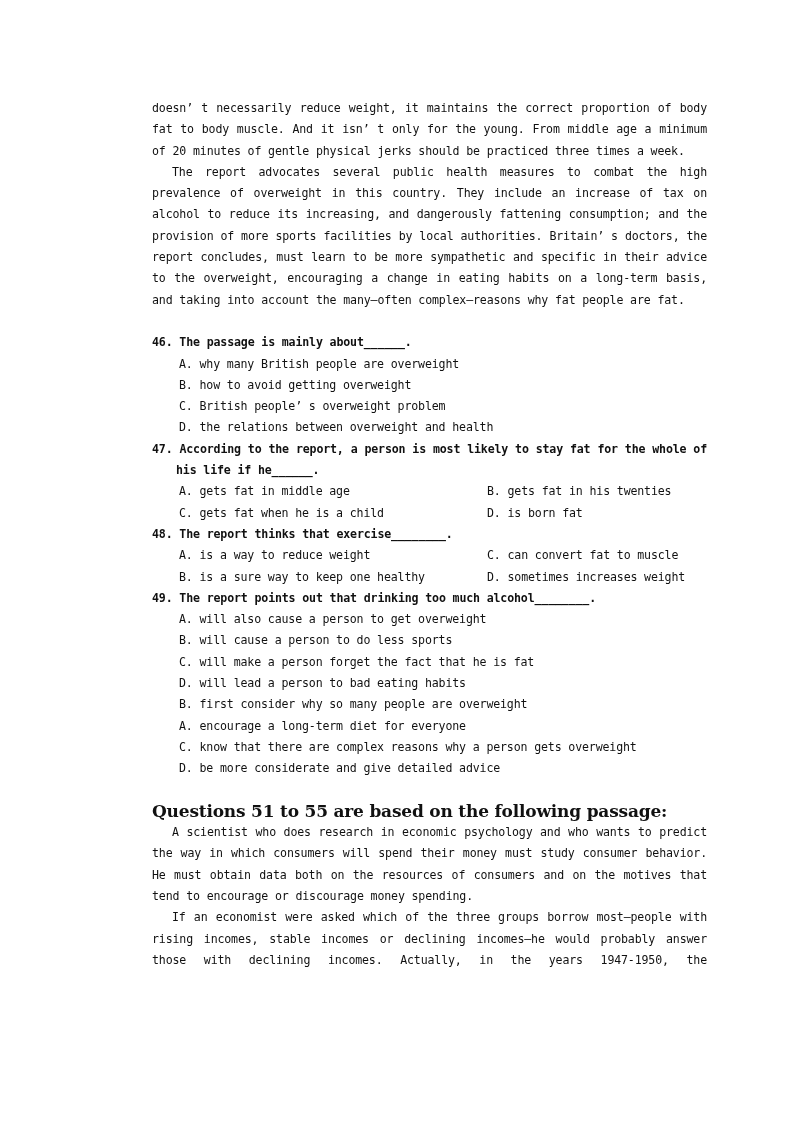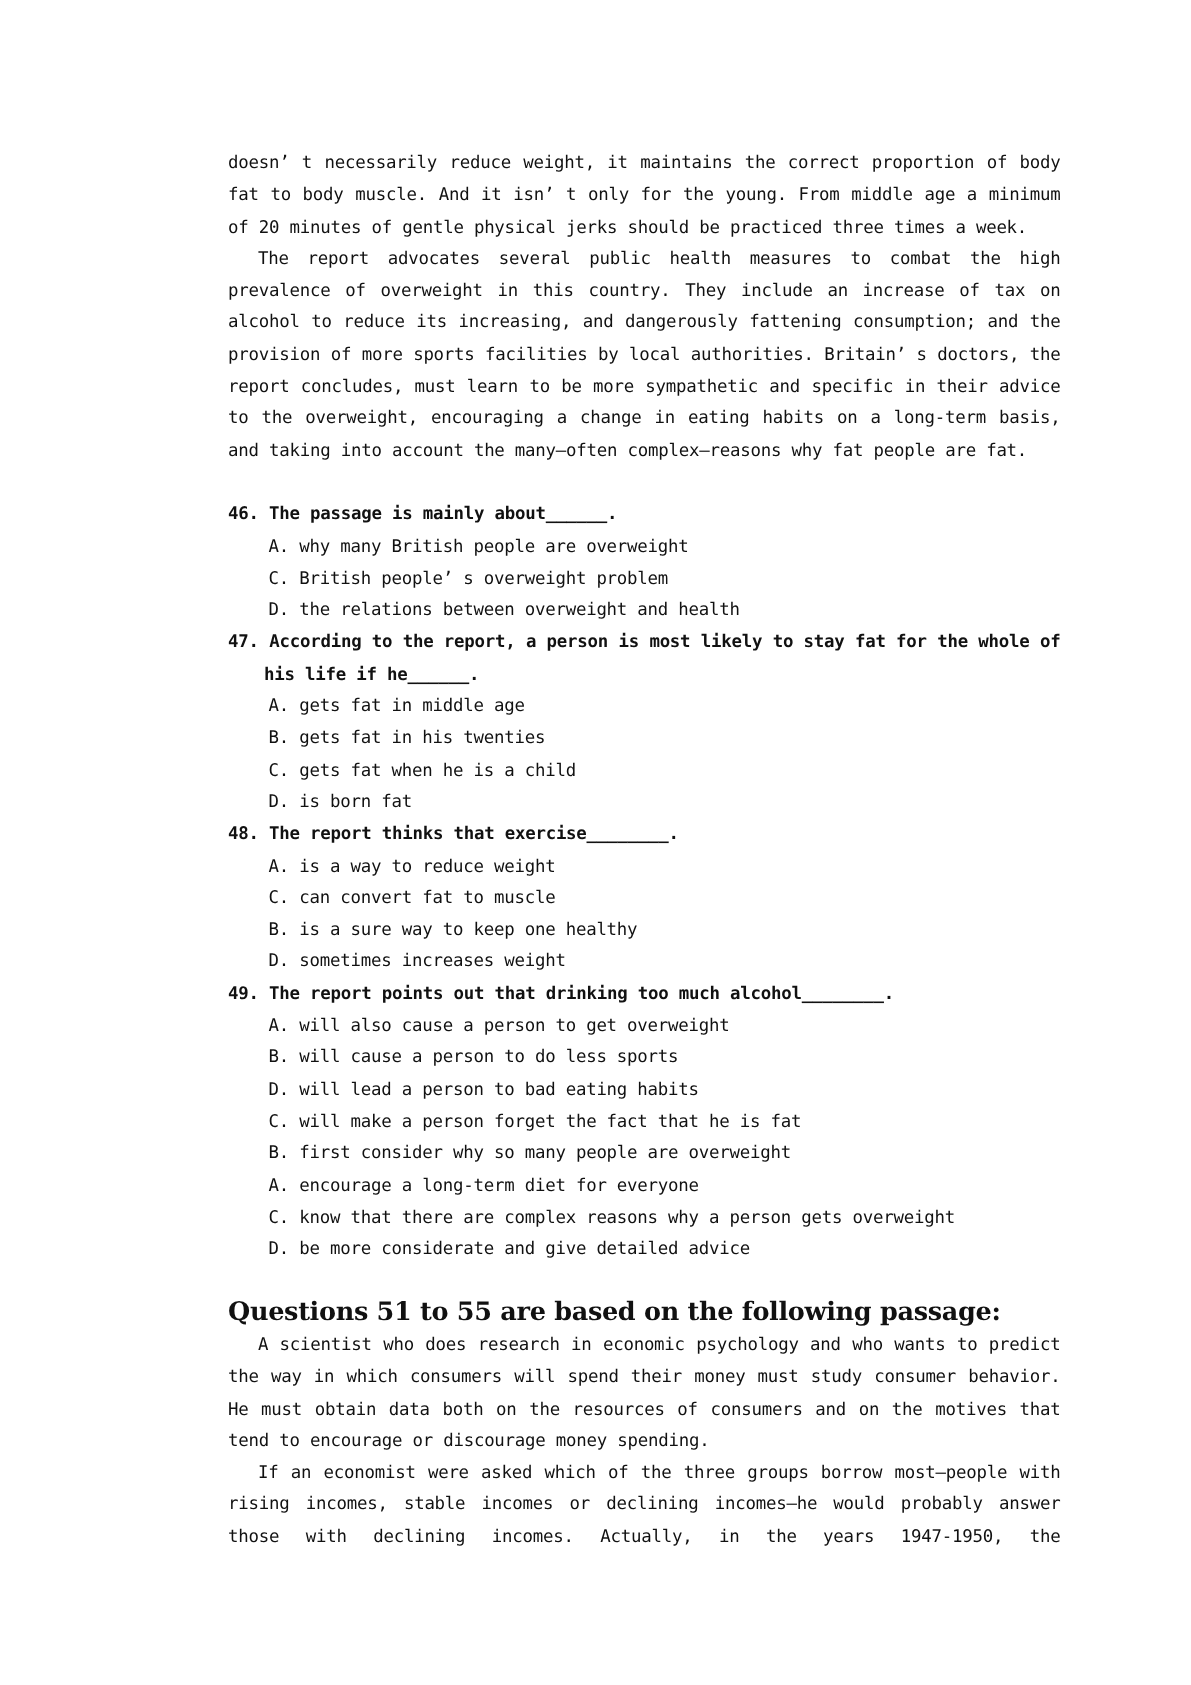--- a/index.html
+++ b/index.html
@@ -11,37 +11,38 @@
       letter-spacing: -0.15px;
       margin-left: 32px;
     }
     .p { text-align: justify; text-align-last: left; margin: 0; }
     .p.indent { text-indent: 20px; }
     .p.just-last { text-align-last: justify; }
     .gap { height: 21.3px; }
     .q-stem { margin: 0; white-space: nowrap; font-weight: bold; }
     .q-stem.wrap { white-space: normal; text-align: justify; text-align-last: left; padding-left: 24px; text-indent: -24px; }
     .opt { margin: 0; padding-left: 27px; white-space: nowrap; }
-    .opt-row { display: flex; padding-left: 27px; white-space: nowrap; flex-direction: column; }
+    .opt-row { display: flex; padding-left: 27px; white-space: nowrap; }
     .opt-row .c1 { width: 308px; }
     .heading { margin: 0; font-weight: bold; font-family: "DejaVu Serif", "Liberation Serif", serif; font-size: 17px; letter-spacing: -0.2px; }
   </style>
 </head>
 <body>
 
 <div class="page">
 
   <p class="p">doesn’ t necessarily reduce weight, it maintains the correct proportion of body fat to body muscle. And it isn’ t only for the young. From middle age a minimum of 20 minutes of gentle physical jerks should be practiced three times a week.</p>
   <p class="p indent">The report advocates several public health measures to combat the high prevalence of overweight in this country. They include an increase of tax on alcohol to reduce its increasing, and dangerously fattening consumption; and the provision of more sports facilities by local authorities. Britain’ s doctors, the report concludes, must learn to be more sympathetic and specific in their advice to the overweight, encouraging a change in eating habits on a long-term basis, and taking into account the many—often complex—reasons why fat people are fat.</p>
 
   <div class="gap"></div>
 
   <div>
     <p class="q-stem"><span>46.</span> <span>The passage is mainly about______.</span></p>
     <p class="opt"><span>A.</span> <span>why many British people are overweight</span></p>
+    <p class="opt"><span>B.</span> <span>how to avoid getting overweight</span></p>
     <p class="opt"><span>C.</span> <span>British people’  s overweight problem</span></p>
     <p class="opt"><span>D.</span> <span>the relations between overweight and health</span></p>
   </div>
 
   <div>
     <p class="q-stem wrap"><span>47.</span> <span>According to the report, a person is most likely to stay fat for the whole of his life if he______.</span></p>
     <div class="opt-row">
       <span class="c1"><span>A.</span> <span>gets fat in middle age</span></span>
       <span><span>B.</span> <span>gets fat in his twenties</span></span>
     </div>
@@ -60,22 +61,22 @@
     <div class="opt-row">
       <span class="c1"><span>B.</span> <span>is a sure way to keep one healthy</span></span>
       <span><span>D.</span> <span>sometimes increases weight</span></span>
     </div>
   </div>
 
   <div>
     <p class="q-stem"><span>49.</span> <span>The report points out that drinking too much alcohol________.</span></p>
     <p class="opt"><span>A.</span> <span>will also cause a person to get overweight</span></p>
     <p class="opt"><span>B.</span> <span>will cause a person to do less sports</span></p>
+    <p class="opt"><span>C.</span> <span>will make a person forget the fact that he is fat</span></p>
     <p class="opt"><span>D.</span> <span>will lead a person to bad eating habits</span></p>
-    <p class="opt"><span>C.</span> <span>will make a person forget the fact that he is fat</span></p>
   </div>
 
   <div>
     <p class="opt"><span>B.</span> <span>first consider why so many people are overweight</span></p>
     <p class="opt"><span>A.</span> <span>encourage a long-term diet for everyone</span></p>
     <p class="opt"><span>C.</span> <span>know that there are complex reasons why a person gets overweight</span></p>
     <p class="opt"><span>D.</span> <span>be more considerate and give detailed advice</span></p>
   </div>
 
   <div class="gap"></div>

